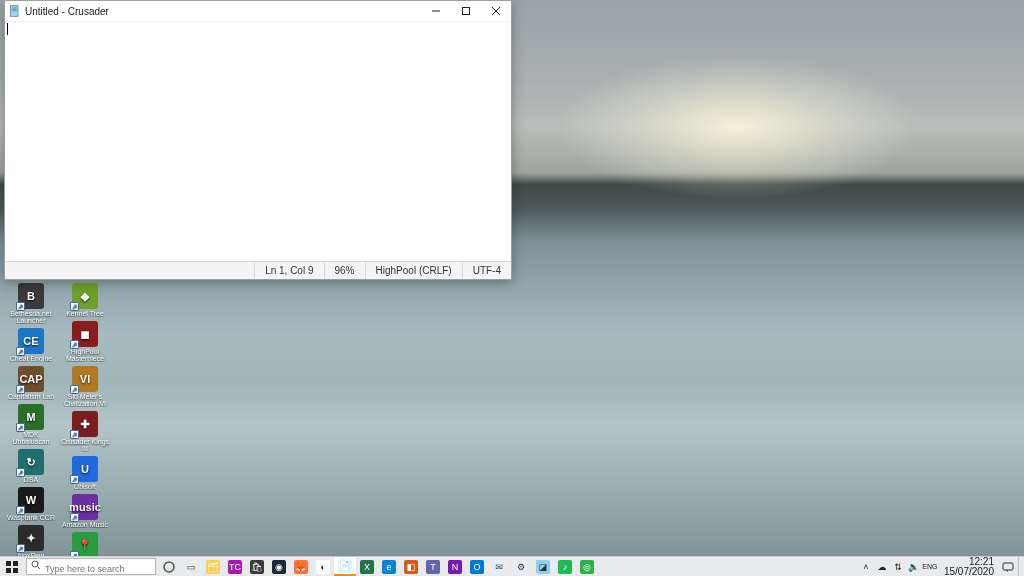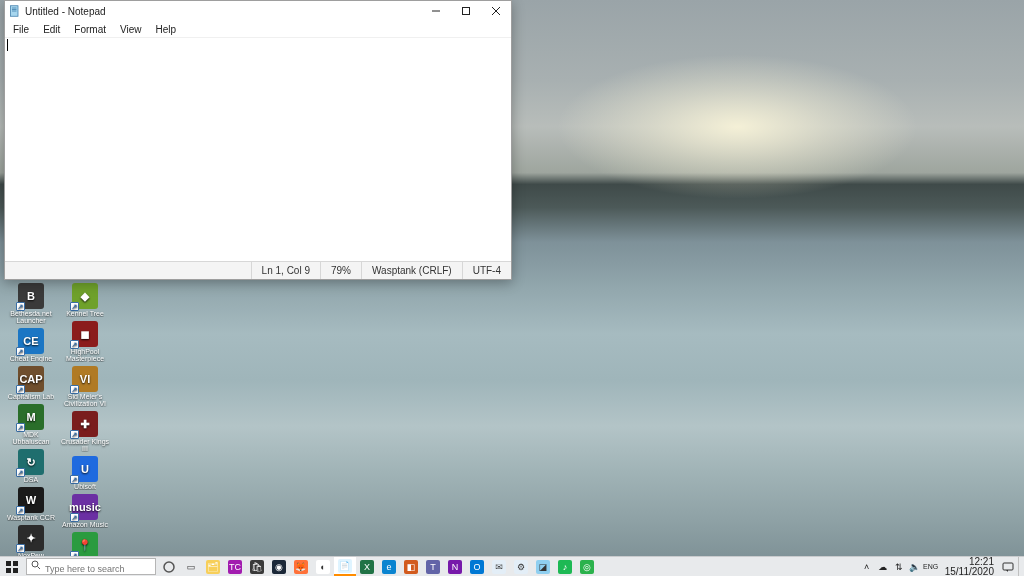--- a/index.html
+++ b/index.html
@@ -170,53 +170,46 @@
   <div class="notepad">
     <div class="titlebar">
       <span class="icon">
         <svg viewBox="0 0 16 16">
             <rect x="2" y="1" width="10" height="14" fill="#a7d6ee" stroke="#3a7aa8"></rect>
             <line x1="4" y1="4" x2="10" y2="4" stroke="#3a7aa8"></line>
             <line x1="4" y1="6" x2="10" y2="6" stroke="#3a7aa8"></line>
             <line x1="4" y1="8" x2="10" y2="8" stroke="#3a7aa8"></line>
           </svg>
       </span>
-      <span class="title">Untitled - Notepad</span>
+      <span class="title">Untitled - Crusader</span>
       <div class="win-btns">
         <div class="win-btn">
             <svg viewBox="0 0 10 10">
               <line x1="1" y1="5" x2="9" y2="5" stroke="#222"></line>
             </svg>
           </div>
         <div class="win-btn">
             <svg viewBox="0 0 10 10">
               <rect x="1.5" y="1.5" width="7" height="7" fill="none" stroke="#222"></rect>
             </svg>
           </div>
         <div class="win-btn close">
             <svg viewBox="0 0 10 10">
               <line x1="1" y1="1" x2="9" y2="9" stroke="#222"></line>
               <line x1="9" y1="1" x2="1" y2="9" stroke="#222"></line>
             </svg>
           </div>
       </div>
     </div>
-    <div class="menubar">
-      <span class="menu-item">File</span>
-      <span class="menu-item">Edit</span>
-      <span class="menu-item">Format</span>
-      <span class="menu-item">View</span>
-      <span class="menu-item">Help</span>
-    </div>
     <div class="text-area"><span class="caret"></span><span></span></div>
     <div class="statusbar">
       <div class="lncol-spacer"></div>
       <div class="cell">Ln 1, Col 9</div>
-      <div class="cell">79%</div>
-      <div class="cell">Wasptank (CRLF)</div>
+      <div class="cell">96%</div>
+      <div class="cell">HighPool (CRLF)</div>
       <div class="cell">UTF-4</div>
     </div>
   </div>
 
   <div class="taskbar">
     <div class="start-btn">
       <svg width="12" height="12" viewBox="0 0 12 12">
         <rect x="0" y="0" width="5" height="5" fill="#222"></rect>
           <rect x="7" y="0" width="5" height="5" fill="#222"></rect>
         <rect x="0" y="7" width="5" height="5" fill="#222"></rect>
@@ -300,21 +293,21 @@
       </div>
 
     <div class="tray">
       <span class="tray-ic">˄</span>
       <span class="tray-ic">☁</span>
       <span class="tray-ic">⇅</span>
       <span class="tray-ic">🔈</span>
       <span class="tray-ic" style="font-size:7px">ENG</span>
       <div class="clock">
         <span>12:21</span>
-        <span>15/11/2020</span>
+        <span>15/07/2020</span>
       </div>
       <span class="tray-ic">
         <svg width="12" height="12" viewBox="0 0 12 12">
             <rect x="1" y="2" width="10" height="7" rx="1" fill="none" stroke="#333"></rect>
             <path d="M4 9 L6 11 L6 9" fill="#333"></path>
           </svg>
       </span>
       <div class="show-desktop"></div>
     </div>
   </div>

